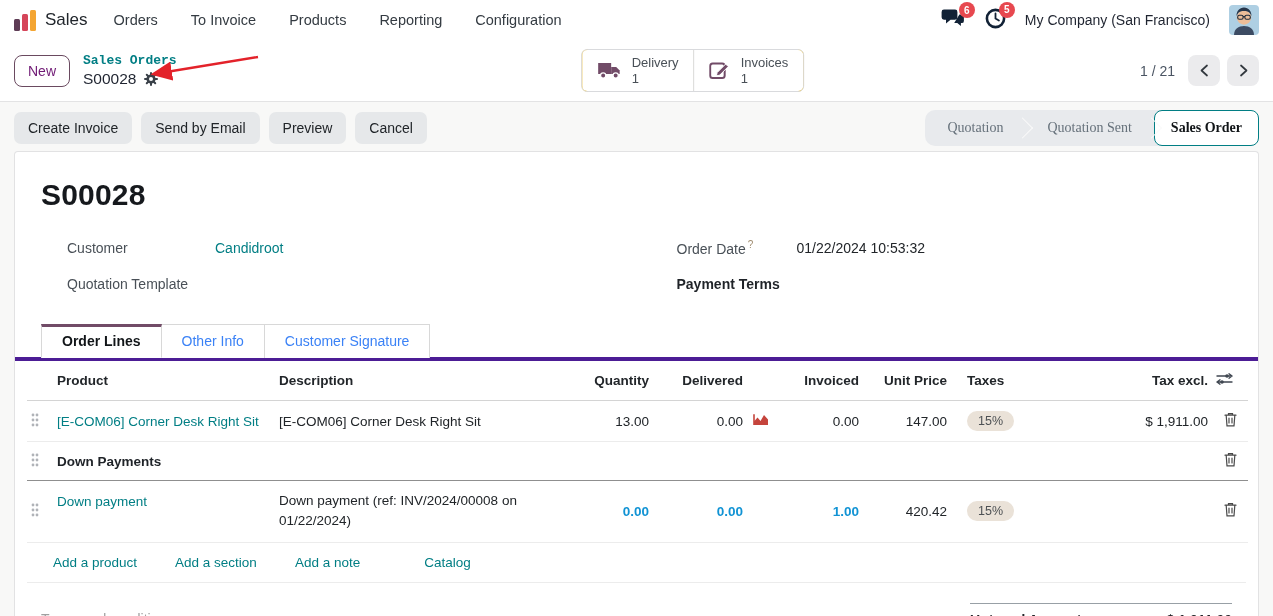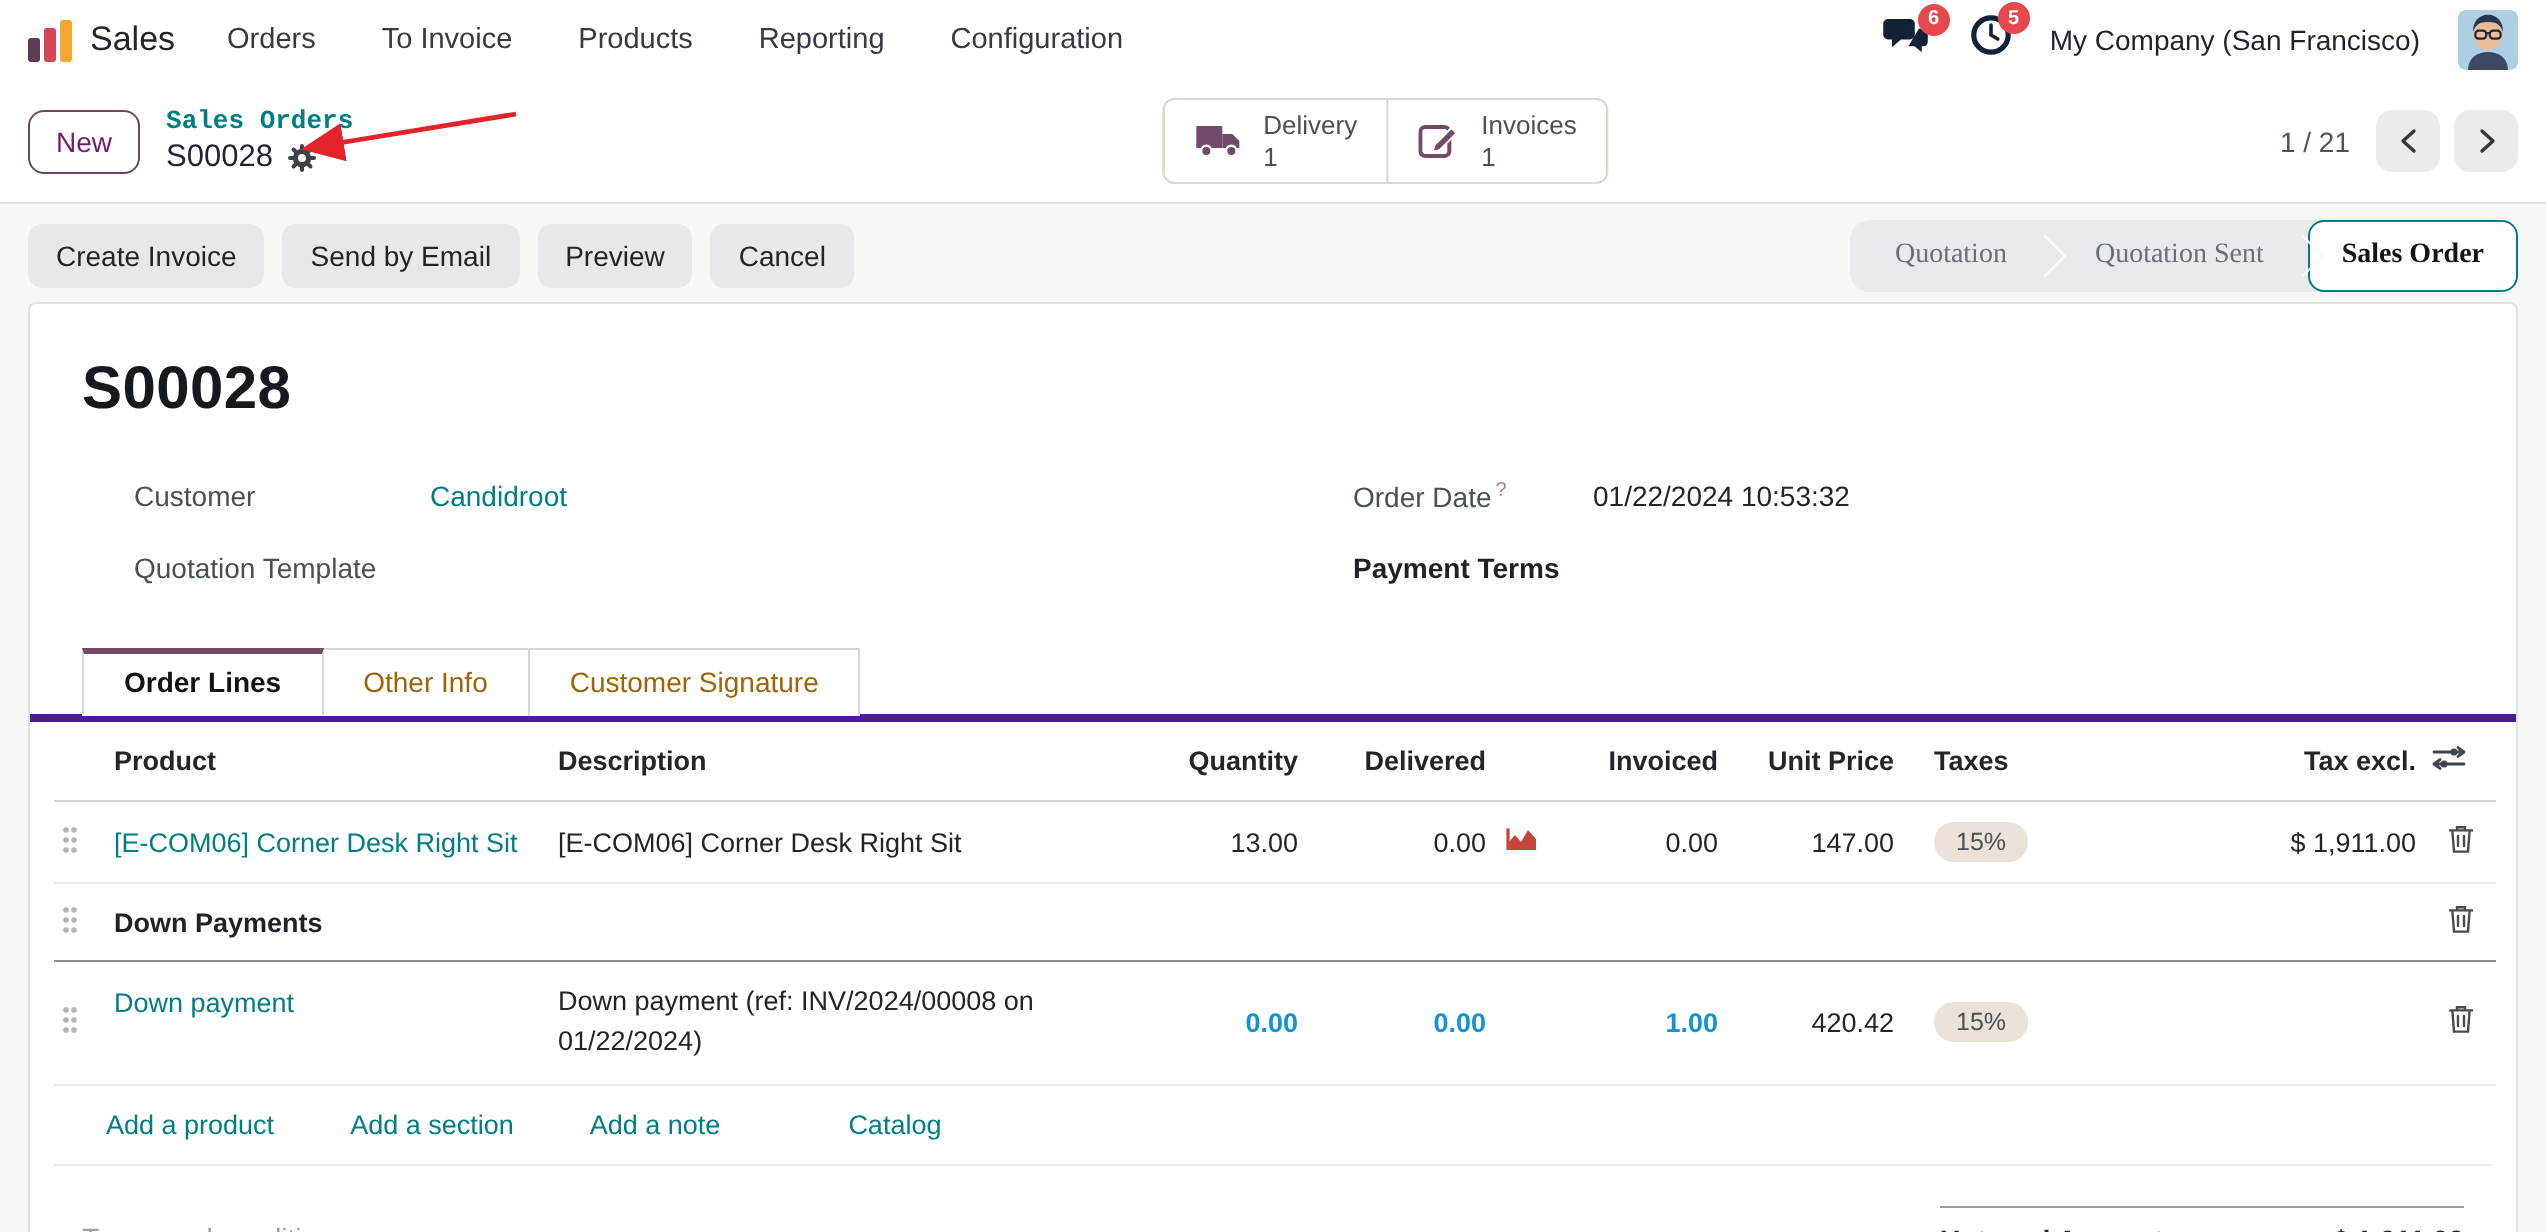--- a/index.html
+++ b/index.html
@@ -76,21 +76,21 @@
   .flabel { font-size:14px; color:#495057; font-weight:500; }
   .fcol.left .flabel { width:148px; }
   .fcol.right .flabel { width:120px; }
   .flabel.strong { color:#1f2328; font-weight:700; }
   .fsup { font-size:10px; color:#a08c6f; vertical-align:super; margin-left:2px; }
   .fvalue { font-size:14px; color:#212529; }
   .fvalue.link { color:#017e84; cursor:pointer; }
 
   
   .notebook { margin-top:22px; padding-left:26px; border-bottom:4px solid #4c1d95; display:flex; }
-  .tab { padding:8px 20px; font-size:14px; color:#a16207; background:#fff; border:1px solid #d8d8d8;
+  .tab { padding:8px 20px; font-size:14px; color:#3b82f6; background:#fff; border:1px solid #d8d8d8;
     border-bottom:none; cursor:pointer; margin-bottom:-1px; }
   .tab + .tab { border-left:none; }
   .tab.active { border-top:3px solid #714b67; padding-top:6px; color:#111518; font-weight:700;
     border-bottom:1px solid #fff; }
 
   
   table.olines { width:calc(100% - 24px); margin:0 12px; border-collapse:collapse; table-layout:fixed; }
   .olines th { font-size:13.5px; font-weight:700; color:#22262a; text-align:left; padding:11px 4px;
     border-bottom:1px solid #d4d4d4; }
   .olines td { font-size:13.5px; color:#212529; padding:10px 4px; border-bottom:1px solid #ececec; vertical-align:middle; }

